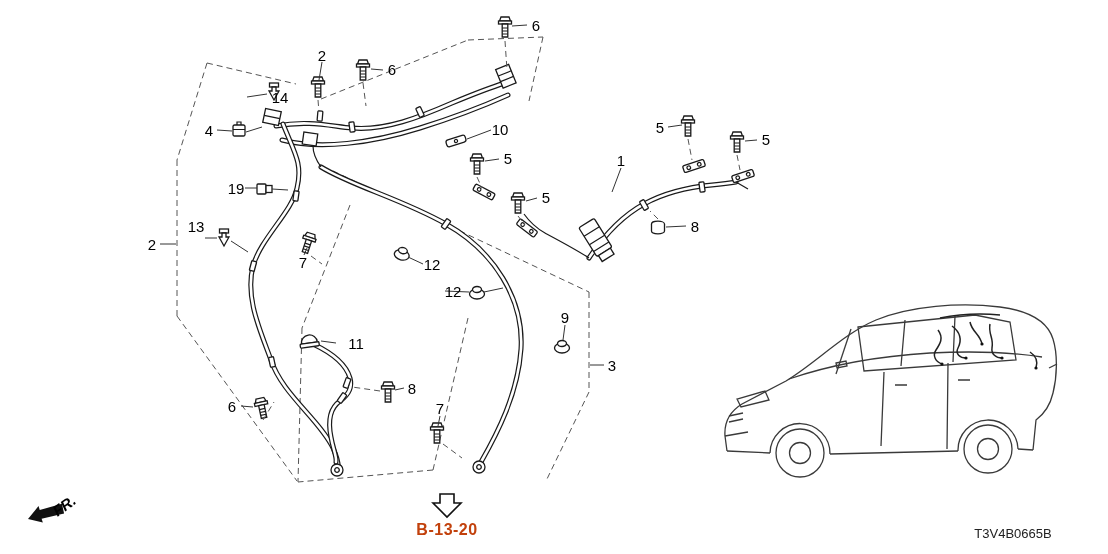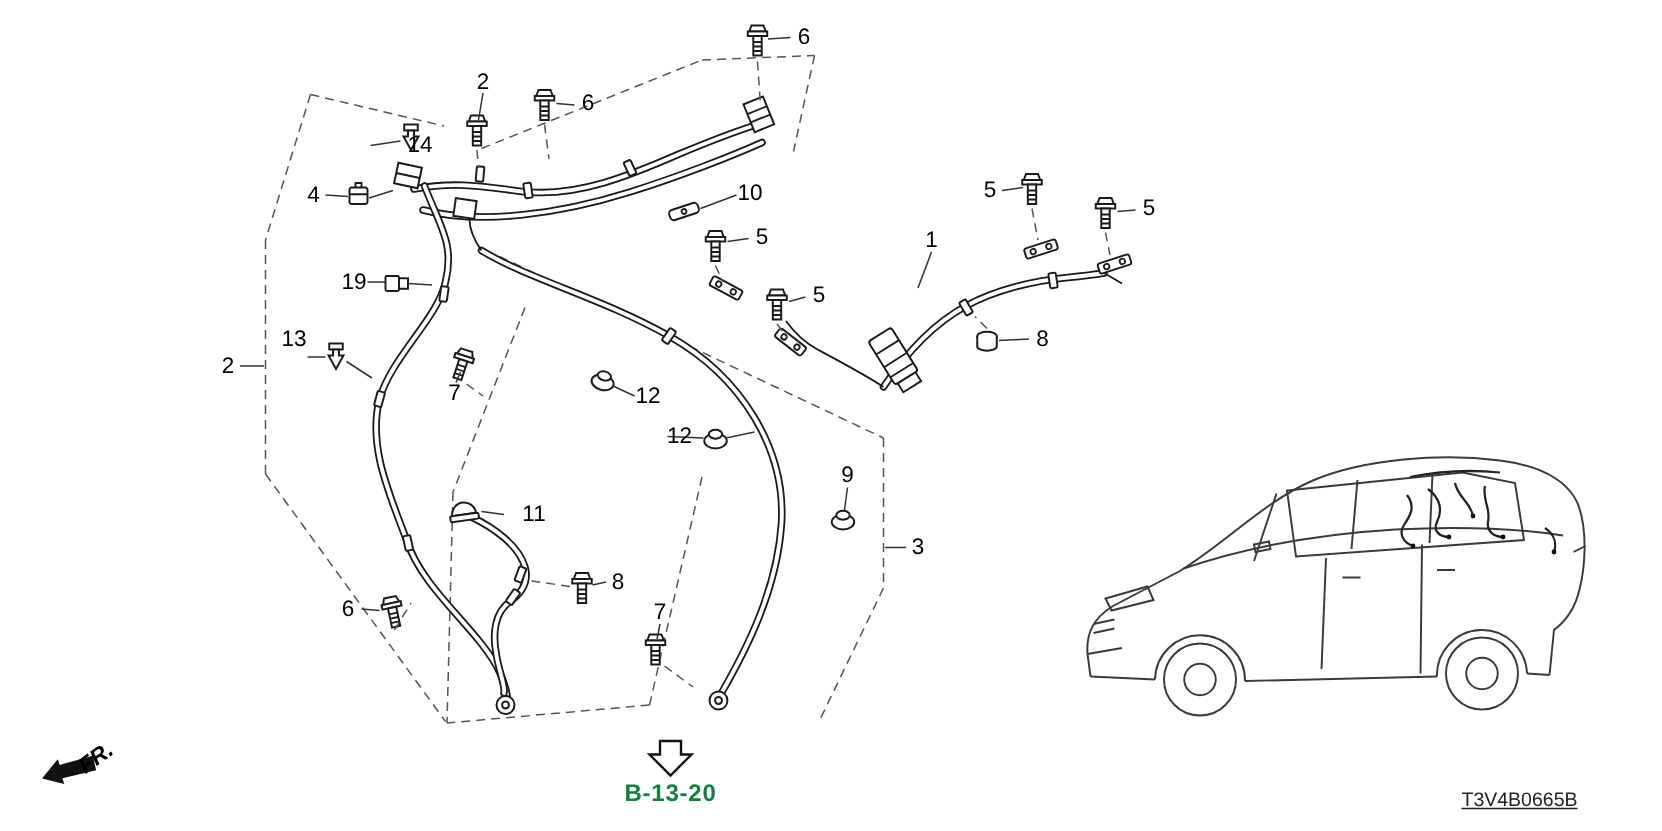--- a/index.html
+++ b/index.html
@@ -8,25 +8,25 @@
   .stage > svg { position:absolute; left:0; top:0; }
 
   .callout {
     position:absolute; transform:translate(-50%,-50%);
     font-size:15px; color:#000; font-weight:400;
     font-family:"Liberation Sans", sans-serif;
     user-select:none;
   }
   .ref-label {
     position:absolute; left:447px; top:530px; transform:translate(-50%,-50%);
-    font-size:16px; font-weight:bold; color:#15803d; letter-spacing:.5px;
+    font-size:16px; font-weight:bold; color:#c2410c; letter-spacing:.5px;
   }
   .part-code {
     position:absolute; left:1013px; top:533px; transform:translate(-50%,-50%);
-    font-size:13px; color:#222;text-decoration:underline;
+    font-size:13px; color:#222;
   }
   .fr-label {
     position:absolute; left:52px; top:497px;
     font-size:15px; font-weight:bold; font-style:italic; color:#000;
     transform:rotate(-36deg);
   }
 
   
   .ol   { fill:none; stroke:#1a1a1a; stroke-width:5;   stroke-linecap:round; }
   .il   { fill:none; stroke:#ffffff; stroke-width:2.6; stroke-linecap:round; }

